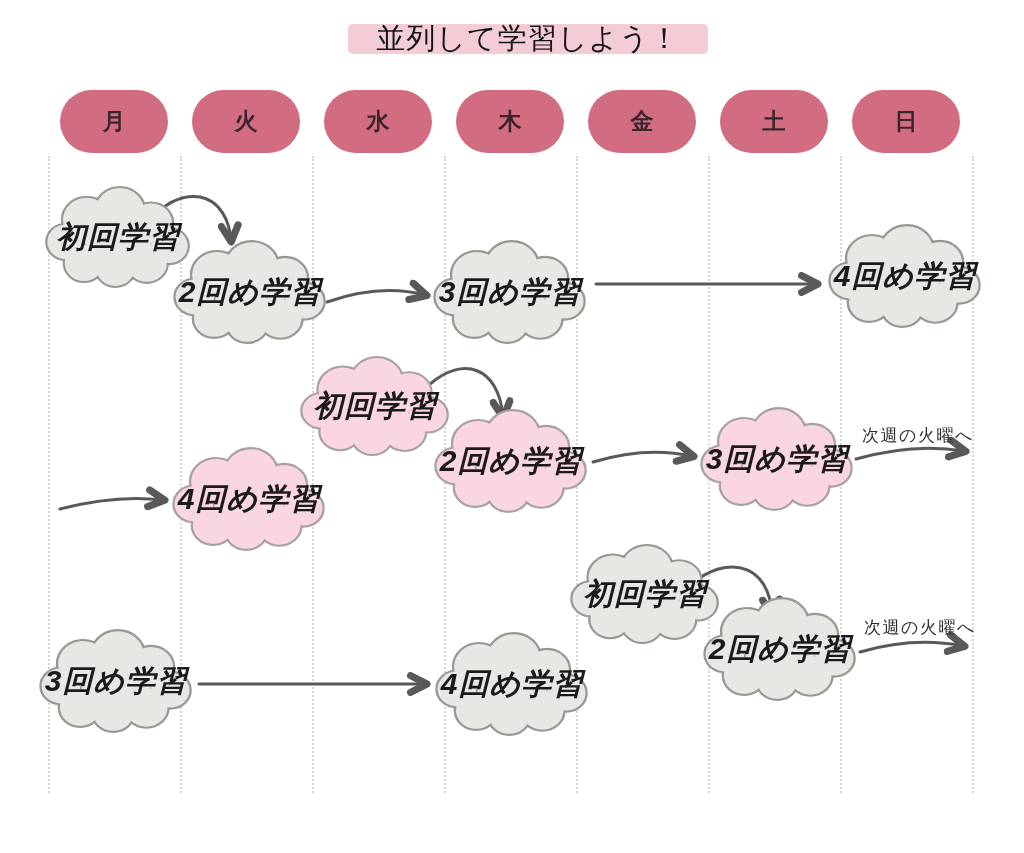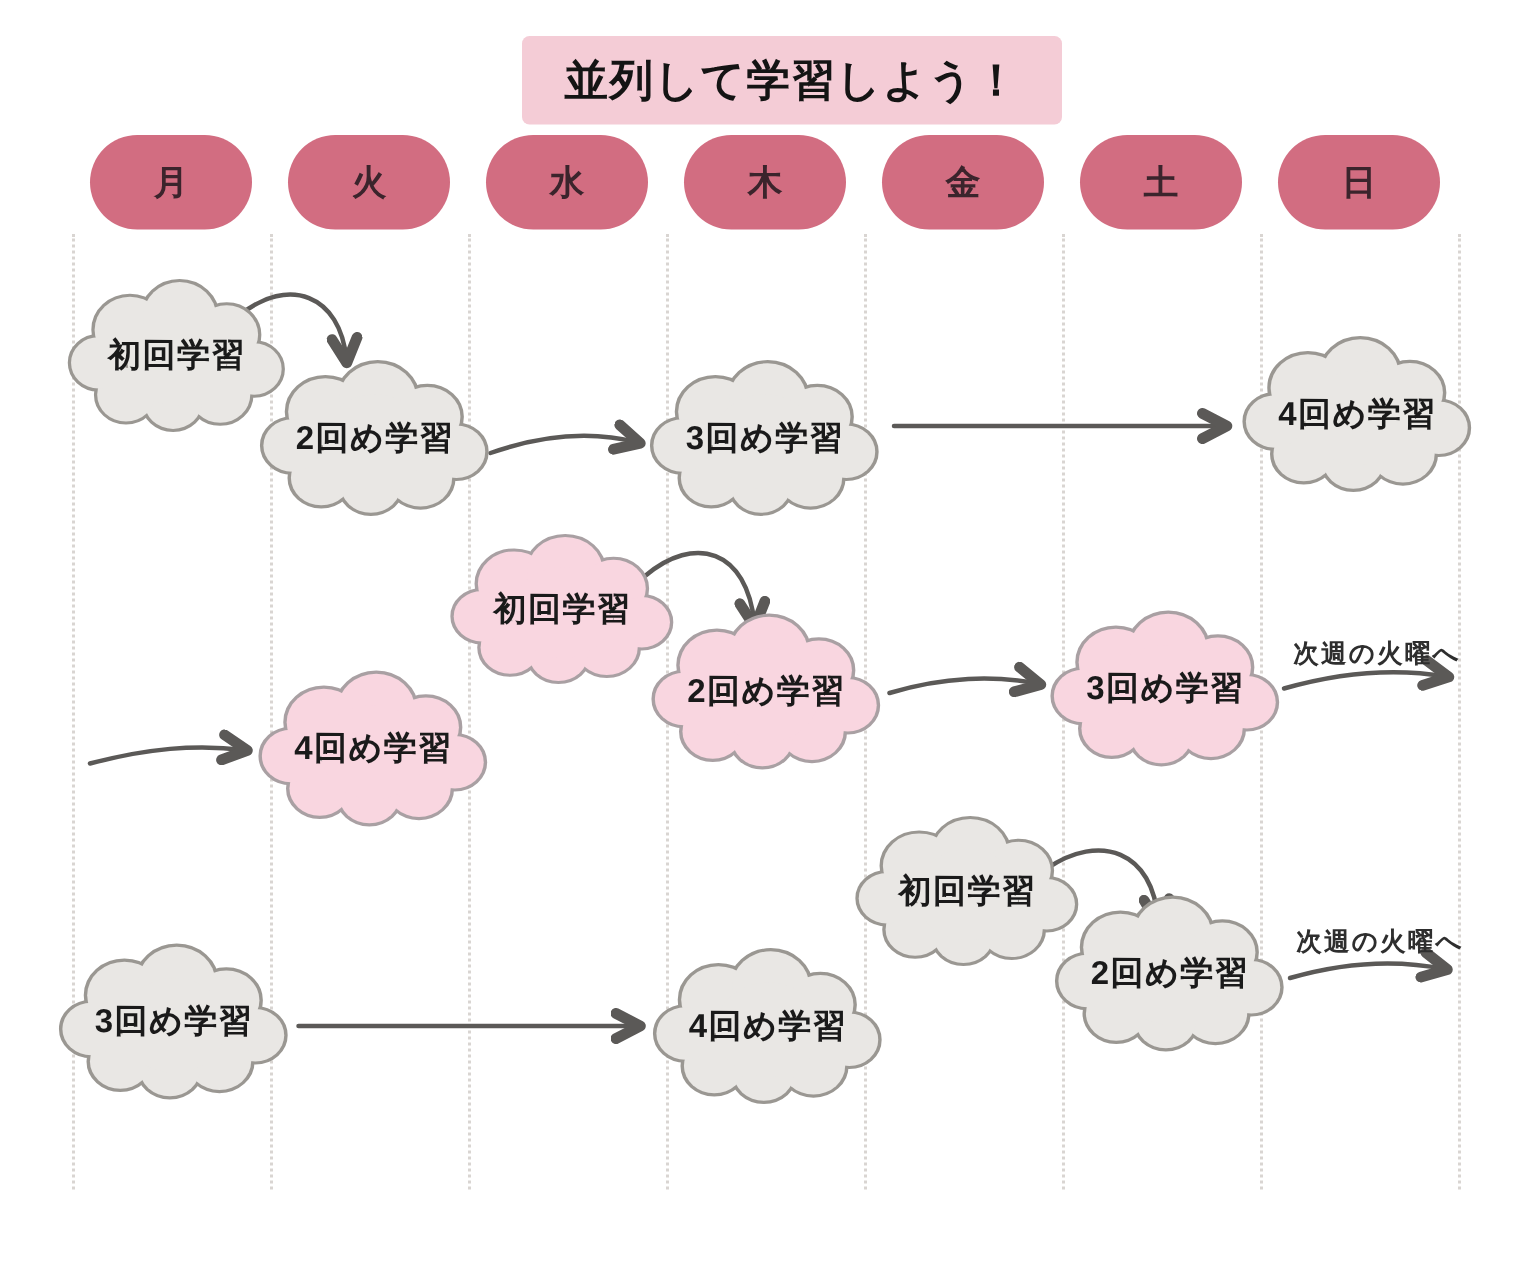--- a/index.html
+++ b/index.html
@@ -23,25 +23,25 @@
     background:#fff;
   }
   .canvas{
     position:relative;
     width:1024px;height:853px;
     background:var(--bg);
     overflow:hidden;
   }
   .title{
     position:absolute;
-    left:348px;top:24px;width:360px;height:59px;
+    left:348px;top:24px;width:360px;height:30px;
     background:var(--title-bg);
     border-radius:5px;
     color:var(--title-text);
-    font-size:29px;font-weight:700;
+    font-size:29px;font-weight:400;
     display:flex;align-items:center;justify-content:center;
     letter-spacing:1px;
   }
   .pill{
     position:absolute;top:90px;width:108px;height:63px;
     background:var(--pill-bg);
     border-radius:32px;
     color:var(--pill-text);
     font-size:23px;font-weight:600;
     display:flex;align-items:center;justify-content:center;
@@ -50,33 +50,33 @@
     position:absolute;top:156px;height:637px;width:0;
     border-left:2px dotted var(--grid-dot);
   }
   .cloud{position:absolute;}
   .cloud svg.cs{position:absolute;left:0;top:0;width:100%;height:100%;overflow:visible;}
   .cloud.gray{--cf:var(--cloud-gray-fill);--cs:var(--cloud-gray-stroke);}
   .cloud.pink{--cf:var(--cloud-pink-fill);--cs:var(--cloud-pink-stroke);}
   .cloud .lbl{
     position:absolute;inset:0;
     display:flex;align-items:center;justify-content:center;
-    font-size:22px;font-weight:800;color:var(--cloud-text);
-    letter-spacing:1px;white-space:nowrap;
+    font-size:30px;font-weight:800;color:var(--cloud-text);
+    letter-spacing:1px;white-space:nowrap;font-style:italic;
   }
   .arrows{
     position:absolute;left:0;top:0;width:1024px;height:853px;
     pointer-events:none;
   }
   .arrows path{
     fill:none;stroke:var(--arrow);stroke-width:3;stroke-linecap:round;
   }
   .annotation{
     position:absolute;width:128px;
-    font-size:17px;font-weight:700;color:var(--annotation-text);
+    font-size:17px;font-weight:400;color:var(--annotation-text);
     letter-spacing:1.5px;text-align:center;white-space:nowrap;
   }
   .defs-svg{position:absolute;width:0;height:0;}
 </style>
 </head>
 <body>
 
 <svg class="defs-svg" aria-hidden="true">
   <defs>
     <g id="cloudShape">

